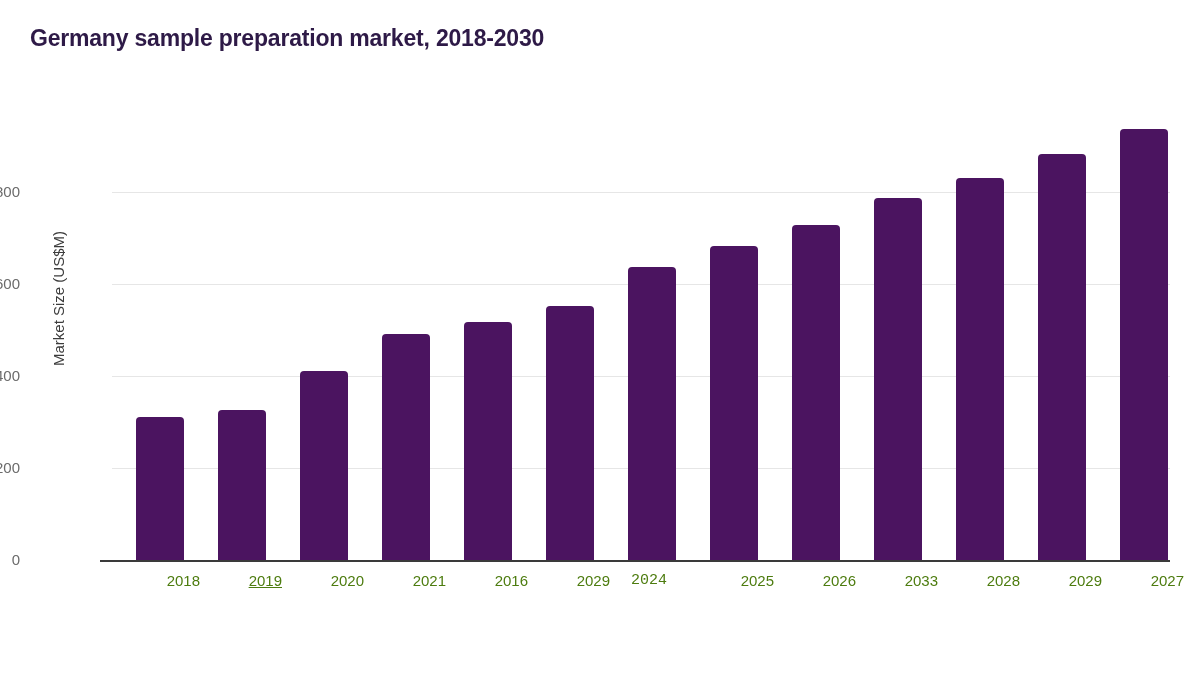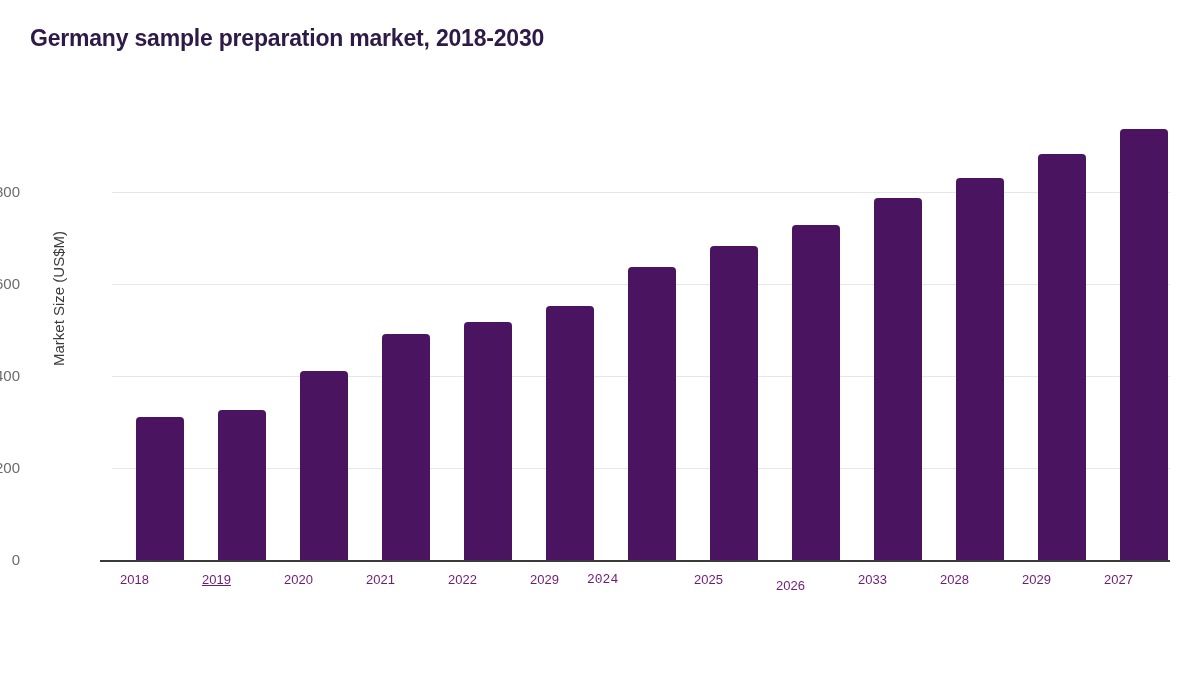--- a/index.html
+++ b/index.html
@@ -100,23 +100,23 @@
     bottom: 0;
     left: 16px;
     width: 48px;
     background: #4b1460;
     border-radius: 4px 4px 0 0;
   }
   .x-tick-label {
     position: absolute;
     top: 472px;
     width: 80px;
-    text-align: left;
-    font-size: 13px;
-    color: #701a75;
+    text-align: right;
+    font-size: 15px;
+    color: #4d7c0f;
   }
   
   .source-url {
     position: absolute;
     left: 30px;
     top: 630px;
     font-size: 13px;
     color: #b9b9b9;
     white-space: nowrap;
   }
@@ -186,25 +186,25 @@
           </div>
           <div class="bar-slot" style="left: 974px;">
             <div class="bar" title="2030: 937" style="height: 431.02px; background: rgb(75, 20, 96);"></div>
           </div>
         </div>
       <div id="xtick-labels">
           <div class="x-tick-label" style="left: -10px;">2018</div>
           <div class="x-tick-label" style="left: 72px; text-decoration: underline;">2019</div>
           <div class="x-tick-label" style="left: 154px;">2020</div>
           <div class="x-tick-label" style="left: 236px;">2021</div>
-          <div class="x-tick-label" style="left: 318px;">2022</div>
+          <div class="x-tick-label" style="left: 318px;">2016</div>
           <div class="x-tick-label" style="left: 400px;">2029</div>
           <div class="x-tick-label" style="left: 457px; font-family: Liberation Mono, monospace;">2024</div>
           <div class="x-tick-label" style="left: 564px;">2025</div>
-          <div class="x-tick-label" style="left: 646px; margin-top: 6px;">2026</div>
+          <div class="x-tick-label" style="left: 646px;">2026</div>
           <div class="x-tick-label" style="left: 728px;">2033</div>
           <div class="x-tick-label" style="left: 810px;">2028</div>
           <div class="x-tick-label" style="left: 892px;">2029</div>
           <div class="x-tick-label" style="left: 974px;">2027</div>
         </div>
     </div>
 
   </div>
 
 

